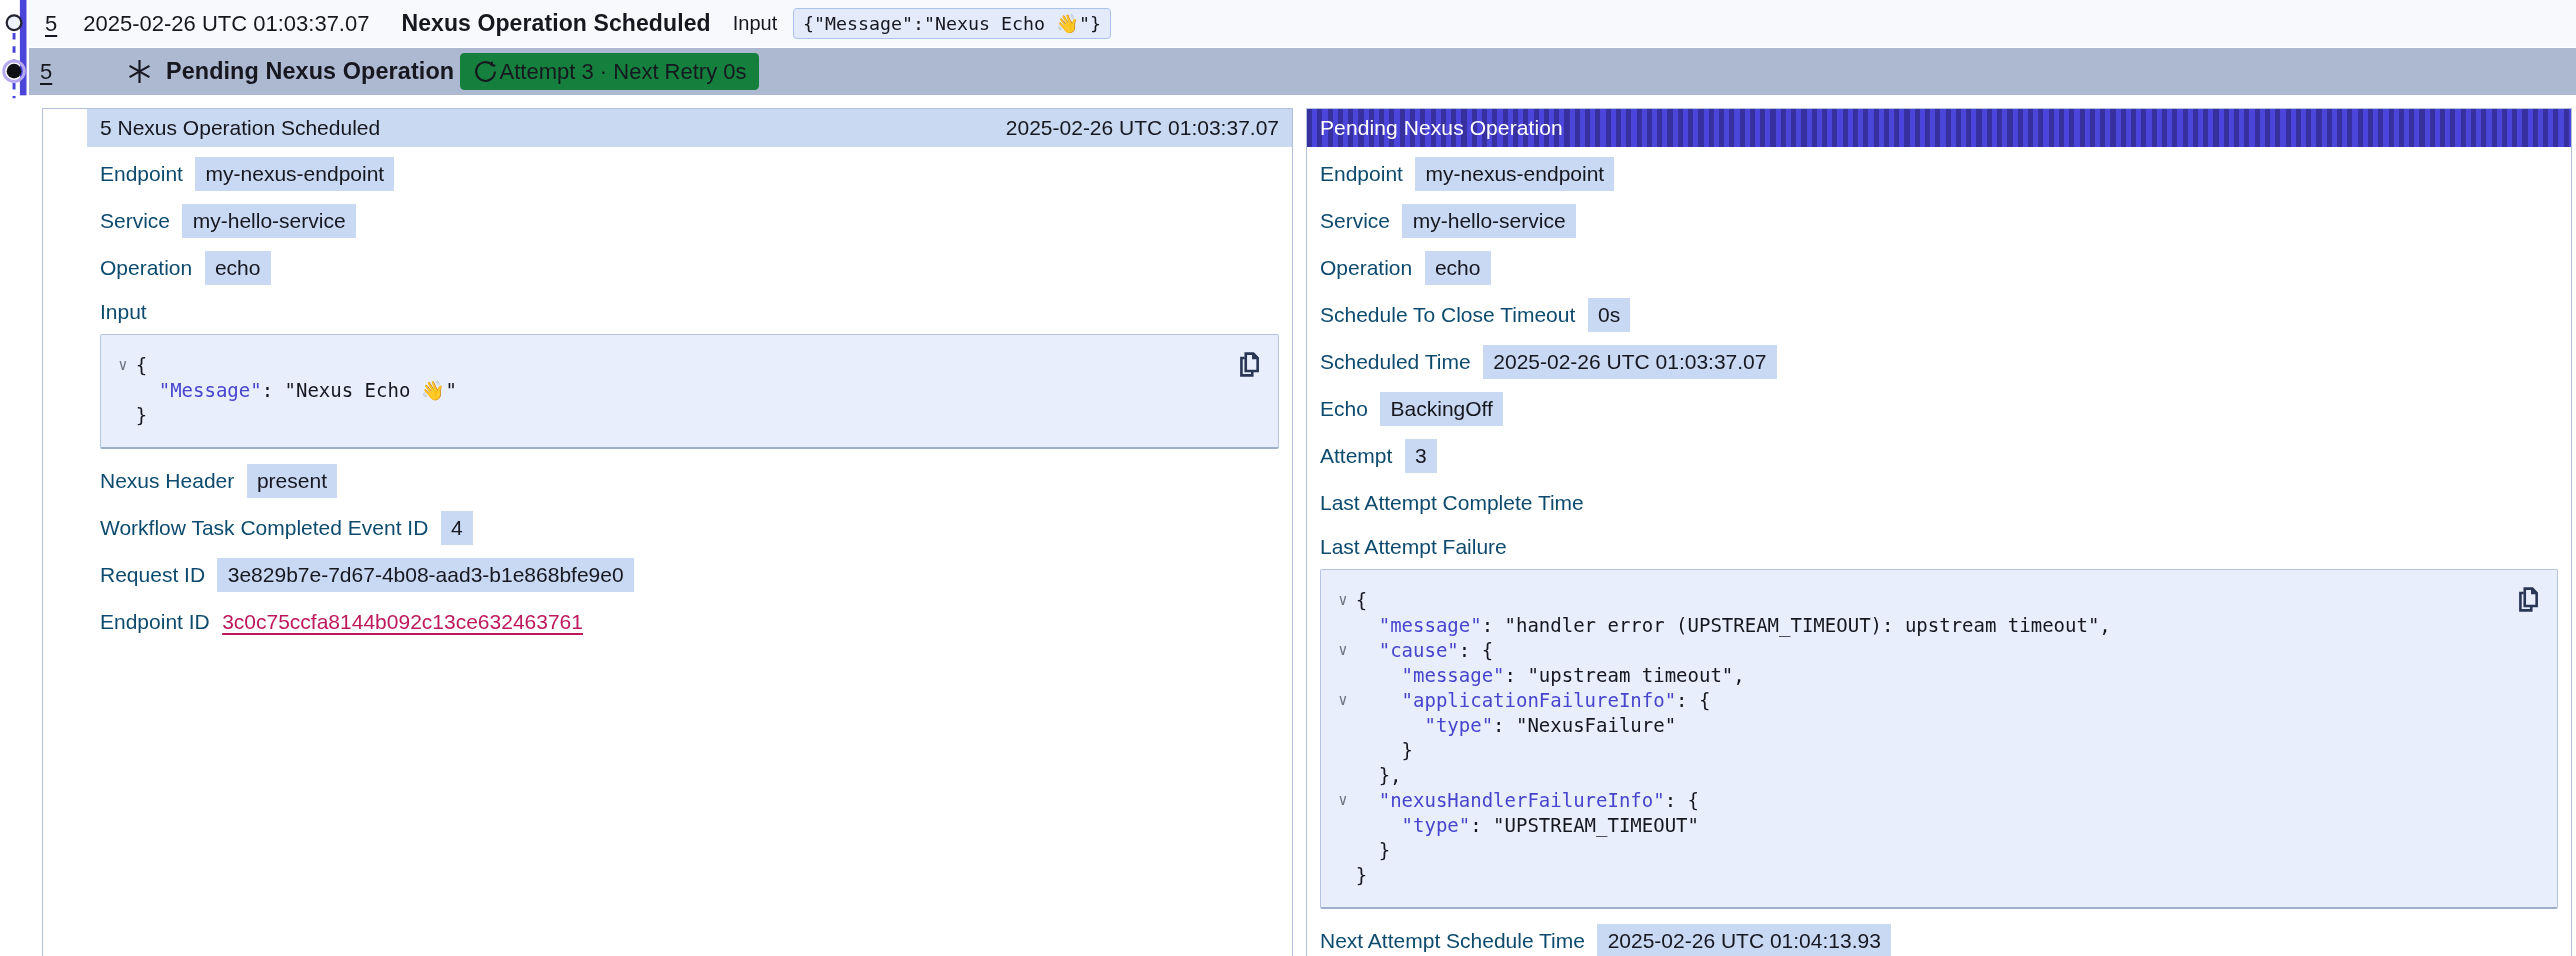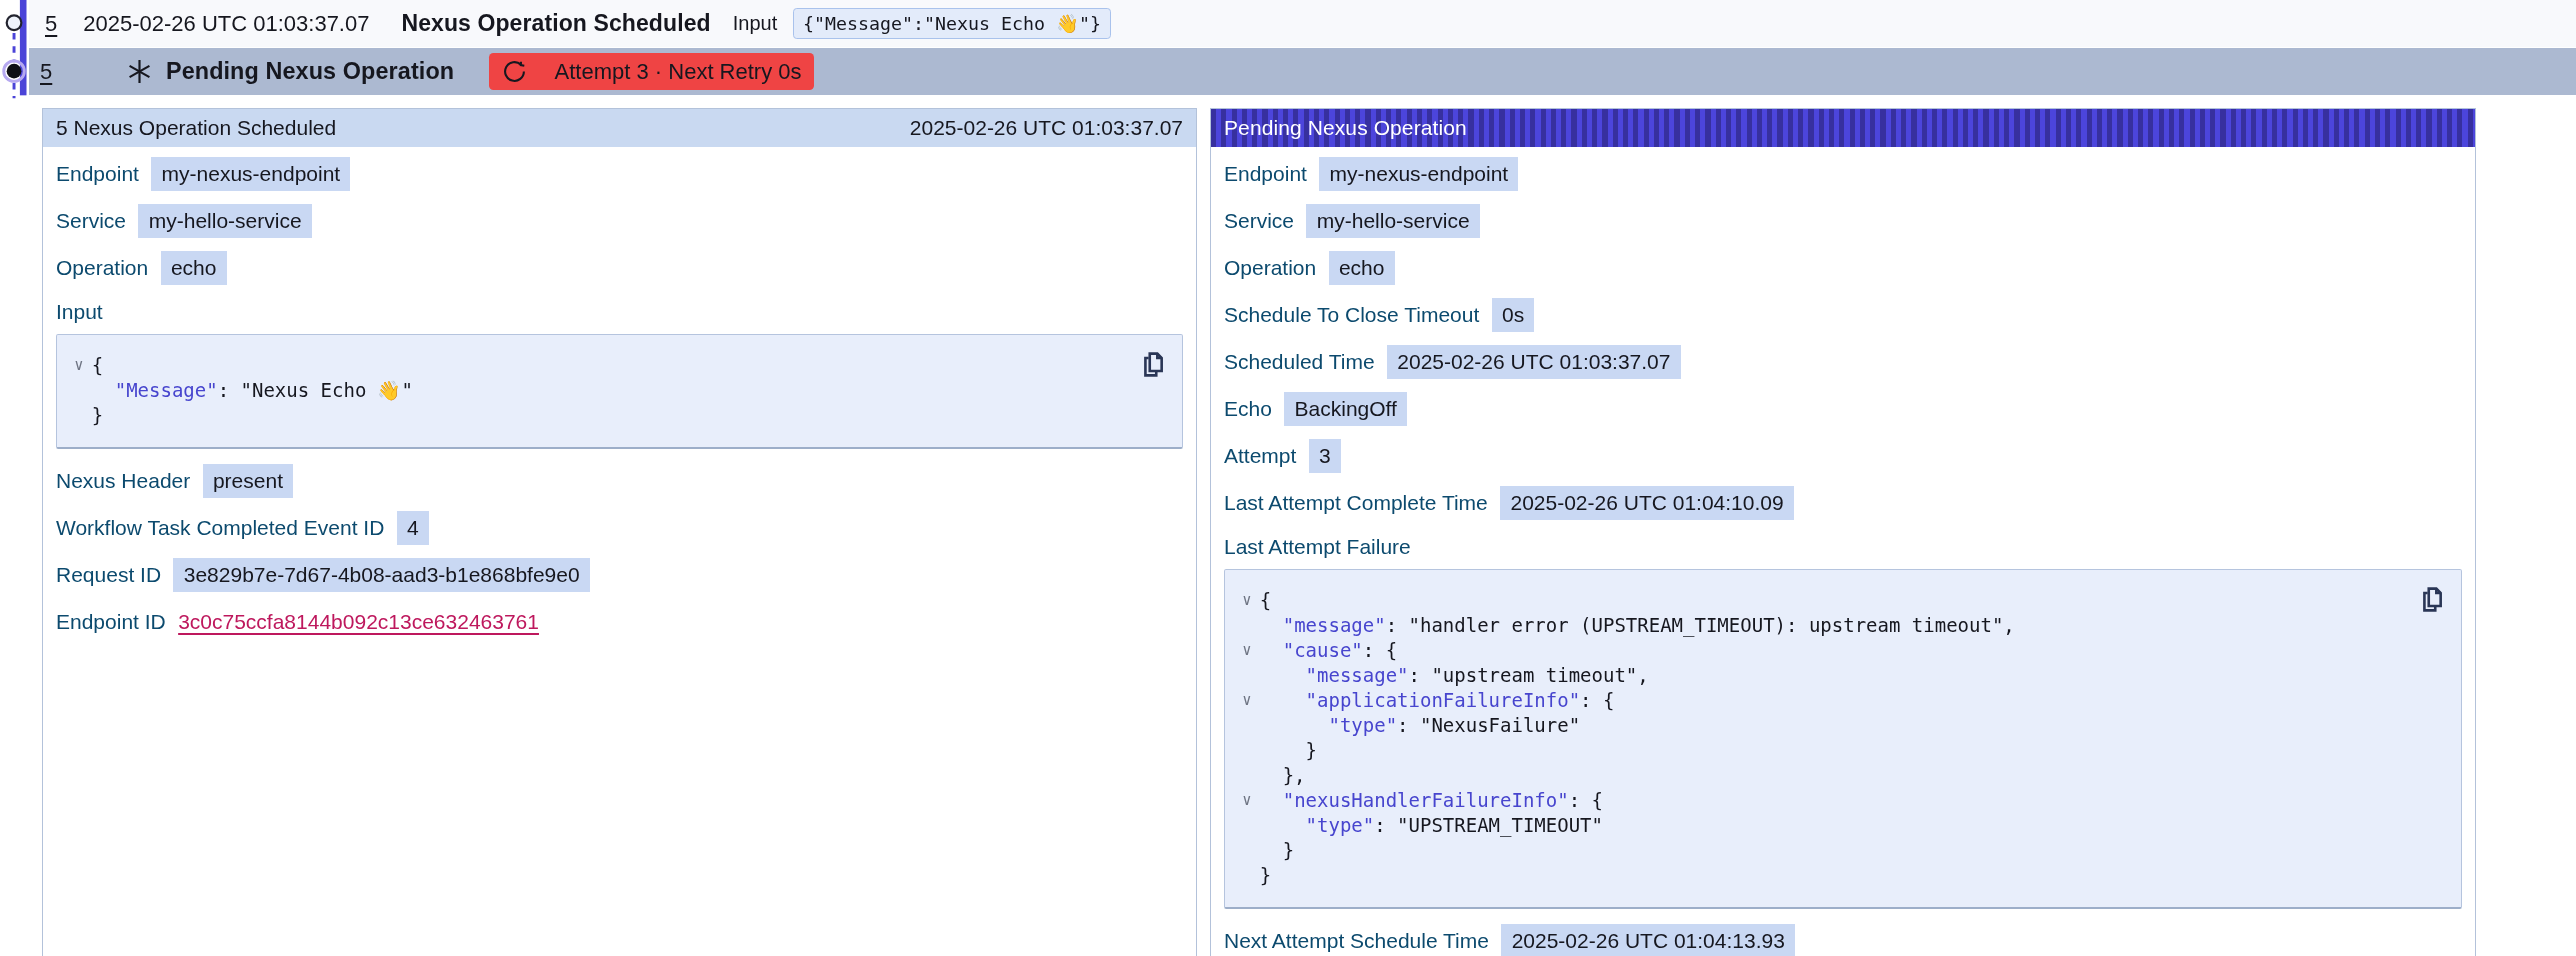--- a/index.html
+++ b/index.html
@@ -17,29 +17,29 @@
   .evt-ts{font-size:22px;margin-left:26px;}
   .evt-title{font-size:23px;font-weight:bold;margin-left:32px;letter-spacing:0.1px;}
   .evt-input-label{font-size:20px;margin-left:22px;}
   .evt-input-badge{
     margin-left:16px;font-family:"DejaVu Sans Mono",monospace;font-size:18.3px;
     background:#E3EBFA;border:1.5px solid #A9C2EC;border-radius:3.7px;padding:3.7px 8.8px;line-height:1.2;
   }
   .pending-icon{margin-left:73px;width:29px;height:29px;display:inline-flex;}
   .evt-title2{font-size:23.4px;font-weight:bold;margin-left:11.7px;letter-spacing:0.1px;}
   .attempt-badge{
-    margin-left:35px;background:#ef4444;border-radius:4.4px;padding:5.9px 12.4px;
-    display:inline-flex;align-items:center;gap:28px;font-size:22px;color:#16171f;
+    margin-left:6px;background:#15803d;border-radius:4.4px;padding:5.9px 12.4px;
+    display:inline-flex;align-items:center;gap:2px;font-size:22px;color:#16171f;
   }
   
   .timeline{position:absolute;left:0;top:0;width:42px;height:110px;}
   
   .panels{position:absolute;top:108px;left:42px;display:flex;gap:13px;}
   .panel{box-sizing:border-box;border:1.5px solid #B3C2DA;background:#fff;height:849px;overflow:hidden;}
-  .panel.left{width:1155px;}
+  .panel.left{width:1251px;padding-left:44px;}
   .panel.right{width:1266px;}
   .panel-header{height:38px;display:flex;align-items:center;justify-content:space-between;
     padding:0 13px;font-size:21px;}
   .panel-header.lheader{background:#C9D9F1;color:#16171f;}
   .panel-header.striped{
     background:repeating-linear-gradient(90deg,#37309F 0 5.1px,#4C45DC 5.1px 10.3px);
     color:#ffffff;letter-spacing:0.1px;
   }
   .panel-body{padding:3.7px 13px 0 13px;}
   .field-row{min-height:47px;display:flex;align-items:center;gap:12.4px;font-size:21px;}
@@ -191,21 +191,20 @@
         <div class="field-row">
           <span class="field-label">Echo</span>
           <span class="badge">BackingOff</span>
         </div>
         <div class="field-row">
           <span class="field-label">Attempt</span>
           <span class="badge">3</span>
         </div>
         <div class="field-row">
           <span class="field-label">Last Attempt Complete Time</span>
-          <span class="badge">2025-02-26 UTC 01:04:10.09</span>
         </div>
         <div class="field-row code-label-row">
           <span class="field-label">Last Attempt Failure</span>
         </div>
         <div class="code-block">
           <div class="code-line">
             <span class="gutter clickable">∨</span>
             <span class="code-text"><span class="tok-t">{</span></span>
           </div>
           <div class="code-line">

